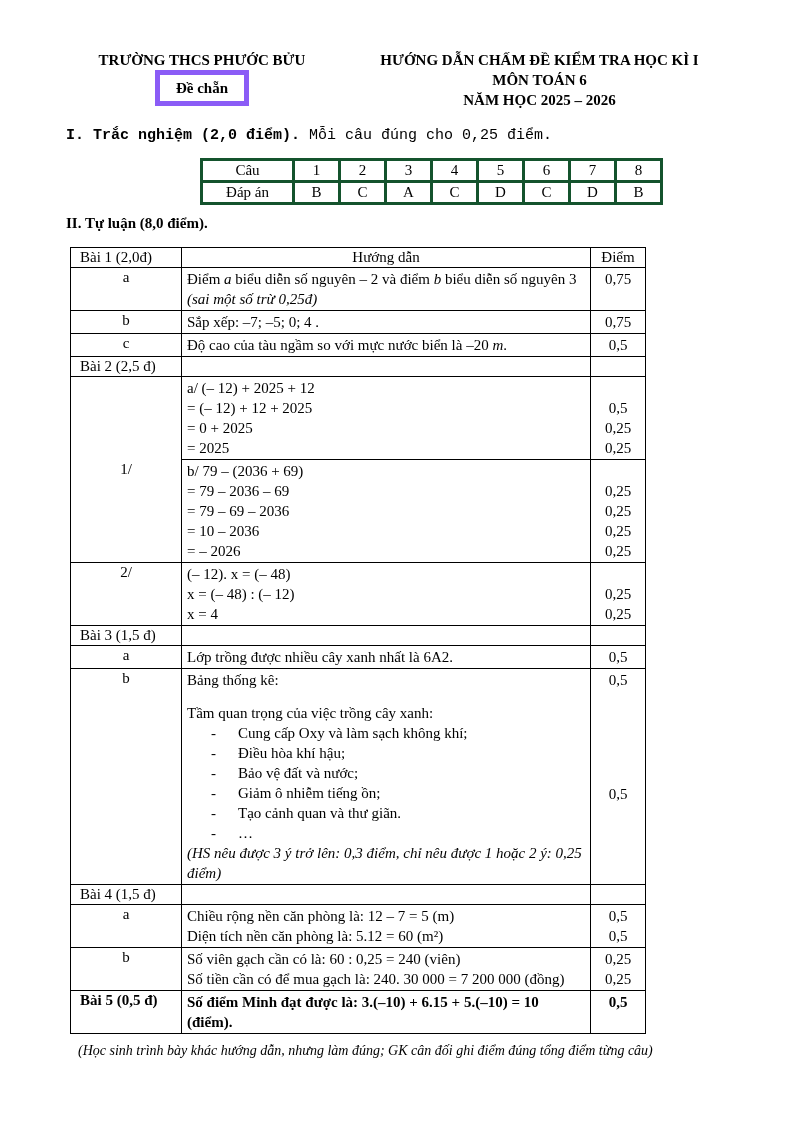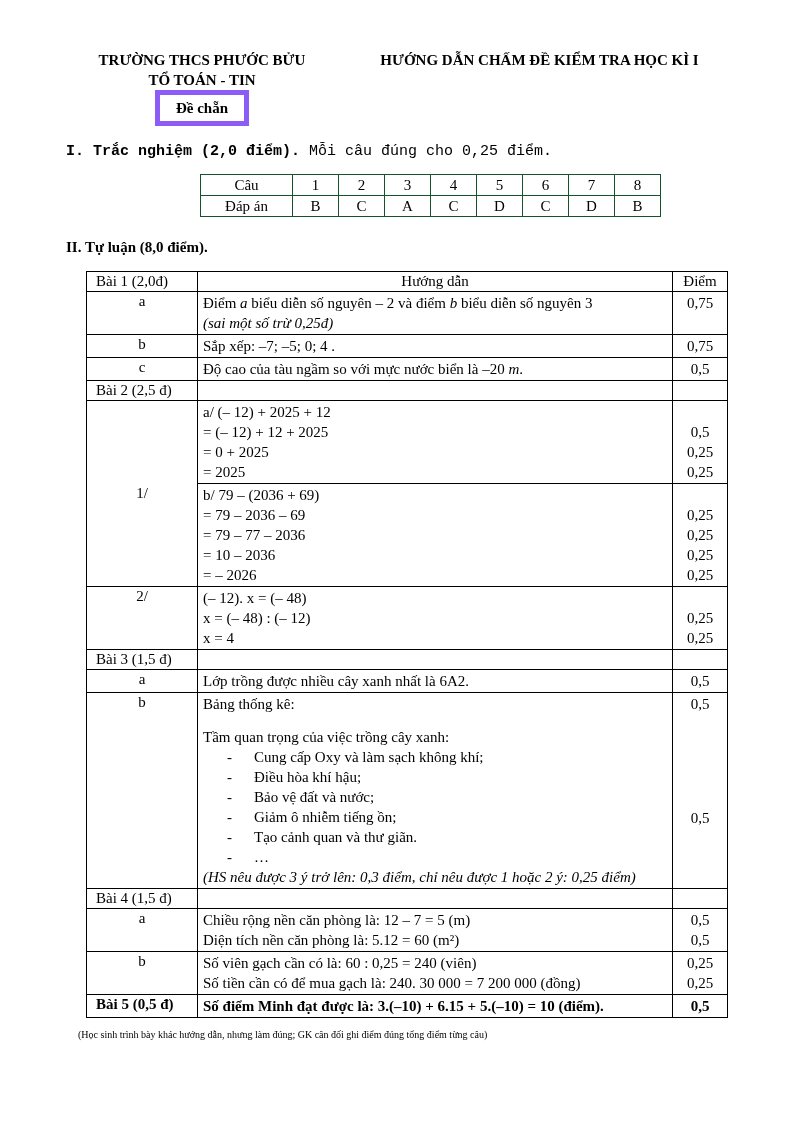--- a/index.html
+++ b/index.html
@@ -14,30 +14,30 @@
   .it { font-style: italic; }
 
   
   .doc-header { display: flex; align-items: flex-start; }
   .dh-left  { width: 272px; text-align: center; line-height: 20px; }
   .dh-right { flex: 1; text-align: center; line-height: 20px; }
   .variant-box { display: inline-block; border: 5px solid #8b5cf6; padding: 3px 16px; }
 
   
   .sec-heading  { margin: 16px 0 0 0; line-height: 20px; font-family: Liberation Mono, monospace; }
-  .sec-heading2 { margin: 20px 0 0 0; line-height: 20px; font-weight: bold; }
+  .sec-heading2 { margin: 8px 0 0 0; line-height: 20px; font-weight: bold; }
 
   
   .answer-table { border-collapse: collapse; margin: 12px 0 0 134px; }
-  .answer-table td { border: 1px solid #14532d; text-align: center; padding: 1px 0; height: 21px; }
+  .answer-table td { border: 3px solid #14532d; text-align: center; padding: 1px 0; height: 21px; }
   .answer-table td:first-child { width: 92px; }
   .answer-table td + td { width: 46px; }
 
   
-  .grading-table { border-collapse: collapse; margin: 14px 0 0 20px; width: 642px; table-layout: fixed; }
+  .grading-table { border-collapse: collapse; margin: 14px 0 0 4px; width: 576px; table-layout: fixed; }
   .grading-table td { border: 1px solid #000; vertical-align: top; padding: 1px 5px; }
   .col-label { width: 111px; }
   .col-point { width: 55px; }
   .c-label { text-align: center; }
   .c-label.left { text-align: left; padding-left: 9px; }
   .c-label.v-mid { vertical-align: middle; }
   .c-guide.center { text-align: center; }
   .c-point { text-align: center; }
   .line { min-height: 20px; line-height: 20px; }
   .tall { padding-top: 6px; padding-bottom: 6px; font-weight: bold; }
@@ -46,37 +46,38 @@
   .stats-table { border-collapse: collapse; margin: 1px 0 0 2px; }
   .stats-table td { border: 1px solid #000; height: 21px; padding: 0 4px; text-align: center; vertical-align: middle; }
   .stats-table td:first-child { width: 130px; text-align: left; }
   .stats-table td + td { width: 81px; }
 
   .importance { margin-top: 13px; }
   .bullet { display: flex; min-height: 20px; line-height: 20px; padding-left: 24px; }
   .b-marker { width: 27px; flex: none; }
   .pt2 { margin-top: 94px; }
 
-  .footer-note { font-size: 10px; margin: 7px 0 0 12px; line-height: 19px; }
+  .footer-note { font-style: italic; font-size: 14px; margin: 7px 0 0 12px; line-height: 19px; }
 </style>
 </head>
 <body>
 
 <div class="page">
 
   <div class="doc-header">
     <div class="dh-left">
       <div class="b">TRƯỜNG THCS PHƯỚC BỬU</div>
-      <div class="b">TỔ TOÁN - TIN</div>
       <div class="variant-box">
         <span class="b">Đề chẵn</span>
       </div>
     </div>
     <div class="dh-right">
       <div class="b">HƯỚNG DẪN CHẤM ĐỀ KIỂM TRA HỌC KÌ I</div>
+      <div class="b">MÔN TOÁN 6</div>
+      <div class="b">NĂM HỌC 2025 – 2026</div>
     </div>
   </div>
 
   <p class="sec-heading">
     <span class="b">I. Trắc nghiệm (2,0 điểm).</span><span> Mỗi câu đúng cho 0,25 điểm.</span>
   </p>
 
   <table class="answer-table">
     <tbody>
         <tr>
@@ -170,21 +171,21 @@
         <div class="line">0,5</div>
         <div class="line">0,25</div>
         <div class="line">0,25</div>
       </td>
     </tr>
 
     <tr>
       <td class="c-guide">
         <div class="line">b/ 79 – (2036 + 69)</div>
         <div class="line">= 79 – 2036 – 69</div>
-        <div class="line">= 79 – 77 – 2036</div>
+        <div class="line">= 79 – 69 – 2036</div>
         <div class="line">= 10 – 2036</div>
         <div class="line">= – 2026</div>
       </td>
       <td class="c-point">
         <div class="line"></div>
         <div class="line">0,25</div>
         <div class="line">0,25</div>
         <div class="line">0,25</div>
         <div class="line">0,25</div>
       </td>

